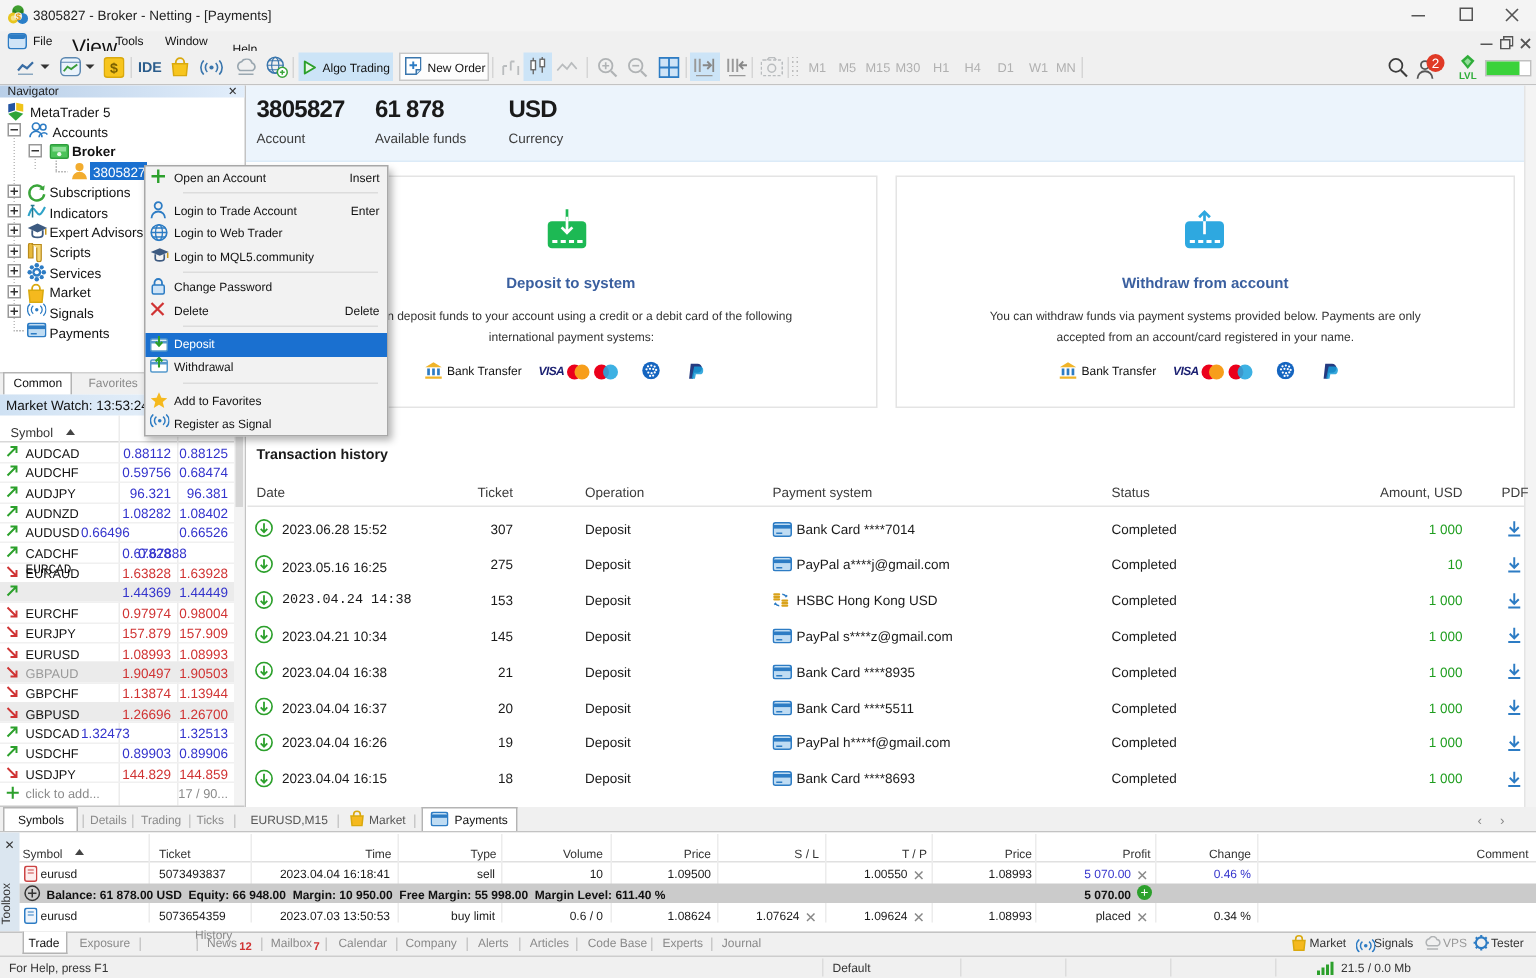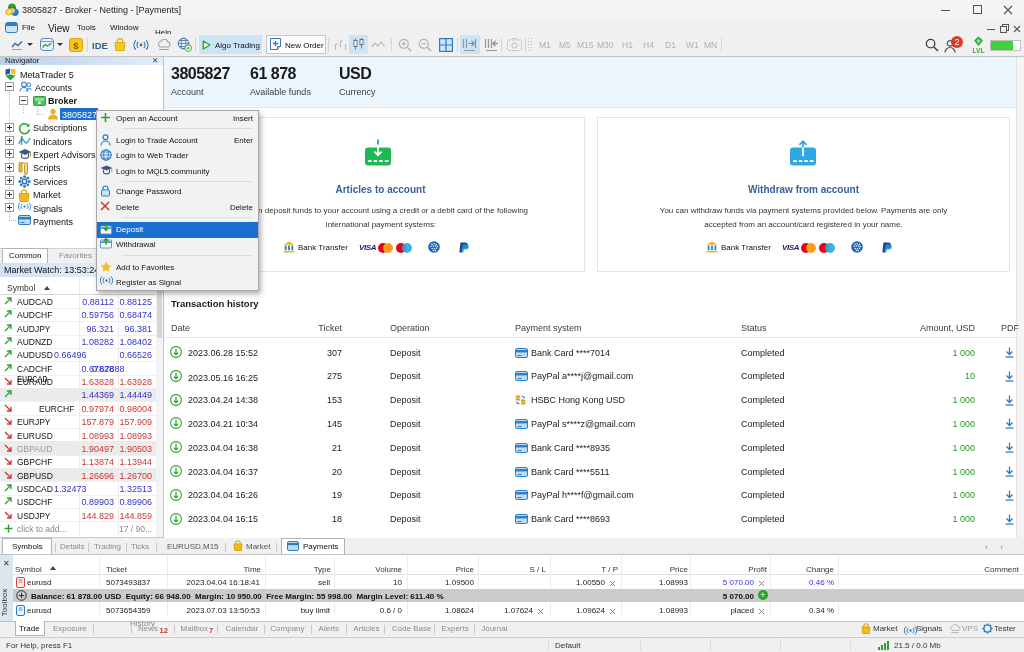--- a/index.html
+++ b/index.html
@@ -27,21 +27,21 @@
 <div class="abs" style="left:973px;top:5px;width:9px;height:9px;border:1px solid #555;"></div>
 <svg class="abs" style="left:1003px;top:5px;" width="10" height="10" viewBox="0 0 10 10">
 <path d="M1 1 L9 9 M9 1 L1 9" stroke="#555" stroke-width="1.1"></path>
   </svg>
 <div class="abs" style="left:0;top:21px;width:1024px;height:13px;background:#f0f0f0;"></div>
 <svg class="abs" style="left:5px;top:22px;" width="13" height="11" viewBox="0 0 13 11">
 <rect x="0.5" y="0.5" width="12" height="10" rx="2.2" fill="#cfe4f7" stroke="#2d7cc4"></rect>
 <rect x="0.8" y="0.8" width="11.4" height="3.2" rx="1.6" fill="#2d7cc4"></rect>
 </svg>
 <div class="abs" style="left:22px;top:23px;font-size:8px;color:#111;">File</div>
-<div class="abs" style="left:48px;top:23px;font-size:10px;color:#111;">View</div>
+<div class="abs" style="left:48px;top:23px;font-size:14px;color:#111;">View</div>
 <div class="abs" style="left:77px;top:23px;font-size:8px;color:#111;">Tools</div>
 <div class="abs" style="left:110px;top:23px;font-size:8px;color:#111;">Window</div>
 <div class="abs" style="left:155px;top:10px;font-size:8px;color:#111;margin-top:18px;">Help</div>
 <div class="abs" style="left:987px;top:29px;width:8px;height:1px;background:#555;"></div>
 <svg class="abs" style="left:1000px;top:24px;" width="9" height="9" viewBox="0 0 9 9">
 <rect x="2.5" y="0.5" width="6" height="6" fill="none" stroke="#555"></rect>
 <rect x="0.5" y="2.5" width="6" height="6" fill="#f0f0f0" stroke="#555"></rect>
   </svg>
 <svg class="abs" style="left:1013px;top:25px;" width="8" height="8" viewBox="0 0 8 8">
 <path d="M1 1 L7 7 M7 1 L1 7" stroke="#555" stroke-width="1.2"></path>
@@ -348,21 +348,21 @@
 <svg class="abs" style="left:4px;top:390.45px;" width="8" height="8" viewBox="0 0 8 8">
     <path d="M1 7 L7 1 M3 1 h4 v4" stroke="#2ca02c" stroke-width="1.3" fill="none"></path>
   </svg>
 <div class="abs" style="left:17px;top:375px;font-size:8.5px;color:#111;font-family:Liberation Mono, monospace;">EURCAD</div>
 <div class="abs blue" style="left:54px;top:390.45px;width:60px;font-size:9px;text-align:right;">1.44369</div>
 <div class="abs blue" style="left:92px;top:390.45px;width:60px;font-size:9px;text-align:right;">1.44449</div>
 <div class="abs" style="left:0;top:401.3px;width:156px;height:1px;background:#f0f0f0;"></div>
 <svg class="abs" style="left:4px;top:403.8px;" width="8" height="8" viewBox="0 0 8 8">
     <path d="M1 1 L7 7 M7 3 v4 h-4" stroke="#d03333" stroke-width="1.3" fill="none"></path>
   </svg>
-<div class="abs" style="left:17px;top:403.8px;font-size:8.5px;color:#111;margin-left:22px;">EURCHF</div>
+<div class="abs" style="left:17px;top:403.8px;font-size:8.5px;color:#111;">EURCHF</div>
 <div class="abs red" style="left:54px;top:403.8px;width:60px;font-size:9px;text-align:right;">0.97974</div>
 <div class="abs red" style="left:92px;top:403.8px;width:60px;font-size:9px;text-align:right;">0.98004</div>
 <div class="abs" style="left:0;top:414.65000000000003px;width:156px;height:1px;background:#f0f0f0;"></div>
 <svg class="abs" style="left:4px;top:417.15px;" width="8" height="8" viewBox="0 0 8 8">
     <path d="M1 1 L7 7 M7 3 v4 h-4" stroke="#d03333" stroke-width="1.3" fill="none"></path>
   </svg>
 <div class="abs" style="left:17px;top:417.15px;font-size:8.5px;color:#111;">EURJPY</div>
 <div class="abs red" style="left:54px;top:417.15px;width:60px;font-size:9px;text-align:right;">157.879</div>
 <div class="abs red" style="left:92px;top:417.15px;width:60px;font-size:9px;text-align:right;">157.909</div>
 <div class="abs" style="left:0;top:428.0px;width:156px;height:1px;background:#f0f0f0;"></div>
@@ -444,21 +444,21 @@
     </g>
 </svg>
 <svg class="abs" style="left:790px;top:139px;" width="26" height="27" viewBox="0 0 26 27">
 <rect x="0" y="8.5" width="26" height="18" rx="3" fill="#2ea8e0"></rect>
 <path d="M13 2.2 V8.5 M9.4 5.8 L13 2.2 L16.6 5.8" stroke="#2ea8e0" stroke-width="1.8" fill="none"></path>
     <path d="M13 8.5 V17.2" stroke="#fff" stroke-width="1.8"></path>
 <g stroke="#fff" stroke-width="1.9">
       <path d="M3.2 22 h3.4 M8.8 22 h3.4 M14.3 22 h3.4 M19.8 22 h3.6"></path>
     </g>
 </svg>
-<div class="abs" style="left:176px;top:184px;width:409px;text-align:center;font-size:10px;font-weight:bold;color:#3a5f9f;">Articles to account</div>
+<div class="abs" style="left:176px;top:184px;width:409px;text-align:center;font-size:10px;font-weight:bold;color:#3a5f9f;">Deposit to system</div>
 <div class="abs" style="left:597px;top:184px;width:413px;text-align:center;font-size:10px;font-weight:bold;color:#3a5f9f;">Withdraw from account</div>
 <div class="abs" style="left:196px;top:204px;width:370px;text-align:center;font-size:8px;color:#333;line-height:14px;">You can deposit funds to your account using a credit or a debit card of the following<br>international payment systems:</div>
 <div class="abs" style="left:617px;top:204px;width:373px;text-align:center;font-size:8px;color:#333;line-height:14px;">You can withdraw funds via payment systems provided below. Payments are only<br>accepted from an account/card registered in your name.</div>
 <svg class="abs" style="left:283px;top:241px;" width="12" height="12" viewBox="0 0 12 12">
 <path d="M6 0.5 L11.5 3.8 H0.5 z" fill="#f0b429"></path>
 <path d="M1.8 4.6 h1.8 v4.6 h-1.8 z M5.1 4.6 h1.8 v4.6 h-1.8 z M8.4 4.6 h1.8 v4.6 h-1.8 z" fill="#2d7cc4"></path>
 <path d="M0.5 10 h11 v1.5 h-11 z" fill="#f0b429"></path>
   </svg>
 <div class="abs" style="left:298px;top:243px;font-size:8px;color:#111;">Bank Transfer</div>
 <div class="abs" style="left:359px;top:242.5px;font-size:8px;font-weight:bold;font-style:italic;color:#1a1f71;letter-spacing:-0.4px;">VISA</div>
@@ -563,21 +563,21 @@
 <div class="abs" style="left:741px;top:371.3px;font-size:9px;color:#1a1a1a;">Completed</div>
 <div class="abs green" style="left:905px;top:371.3px;width:70px;text-align:right;font-size:9px;">10</div>
 <svg class="abs" style="left:1004px;top:370.8px;" width="11" height="11" viewBox="0 0 11 11">
 <path d="M5.5 0.5 V7 M2.5 4.5 L5.5 7.5 L8.5 4.5" stroke="#2d7cc4" stroke-width="1.3" fill="none"></path>
 <path d="M1.5 10 h8" stroke="#2d7cc4" stroke-width="1.3"></path>
   </svg>
 <svg class="abs" style="left:170px;top:393.6px;" width="12" height="12" viewBox="0 0 12 12">
 <circle cx="6" cy="6" r="5.4" fill="none" stroke="#2ca02c" stroke-width="1.1"></circle>
 <path d="M6 2.8 V8.6 M3.8 6.6 L6 8.8 L8.2 6.6" stroke="#2ca02c" stroke-width="1.2" fill="none"></path>
   </svg>
-<div class="abs" style="left:188px;top:395.1px;font-size:9px;color:#1a1a1a;">2023.04.24 14:38</div>
+<div class="abs" style="left:188px;top:395.1px;font-size:9px;color:#1a1a1a;font-family:Liberation Mono, monospace;">2023.04.24 14:38</div>
 <div class="abs" style="left:282px;top:395.1px;width:60px;text-align:right;font-size:9px;color:#1a1a1a;">153</div>
 <div class="abs" style="left:390px;top:395.1px;font-size:9px;color:#1a1a1a;">Deposit</div>
 <svg class="abs" style="left:515px;top:394.6px;" width="11" height="10" viewBox="0 0 11 10">
 <g fill="#d9a21a">
       <rect x="0.5" y="0.5" width="4.6" height="1.5" rx="0.7"></rect>
       <rect x="0.5" y="2.2" width="4.6" height="1.5" rx="0.7"></rect>
       <rect x="0.5" y="3.9" width="4.6" height="1.5" rx="0.7"></rect>
 <rect x="5.9" y="4.6" width="4.6" height="1.5" rx="0.7"></rect>
       <rect x="5.9" y="6.3" width="4.6" height="1.5" rx="0.7"></rect>
       <rect x="5.9" y="8" width="4.6" height="1.5" rx="0.7"></rect>

